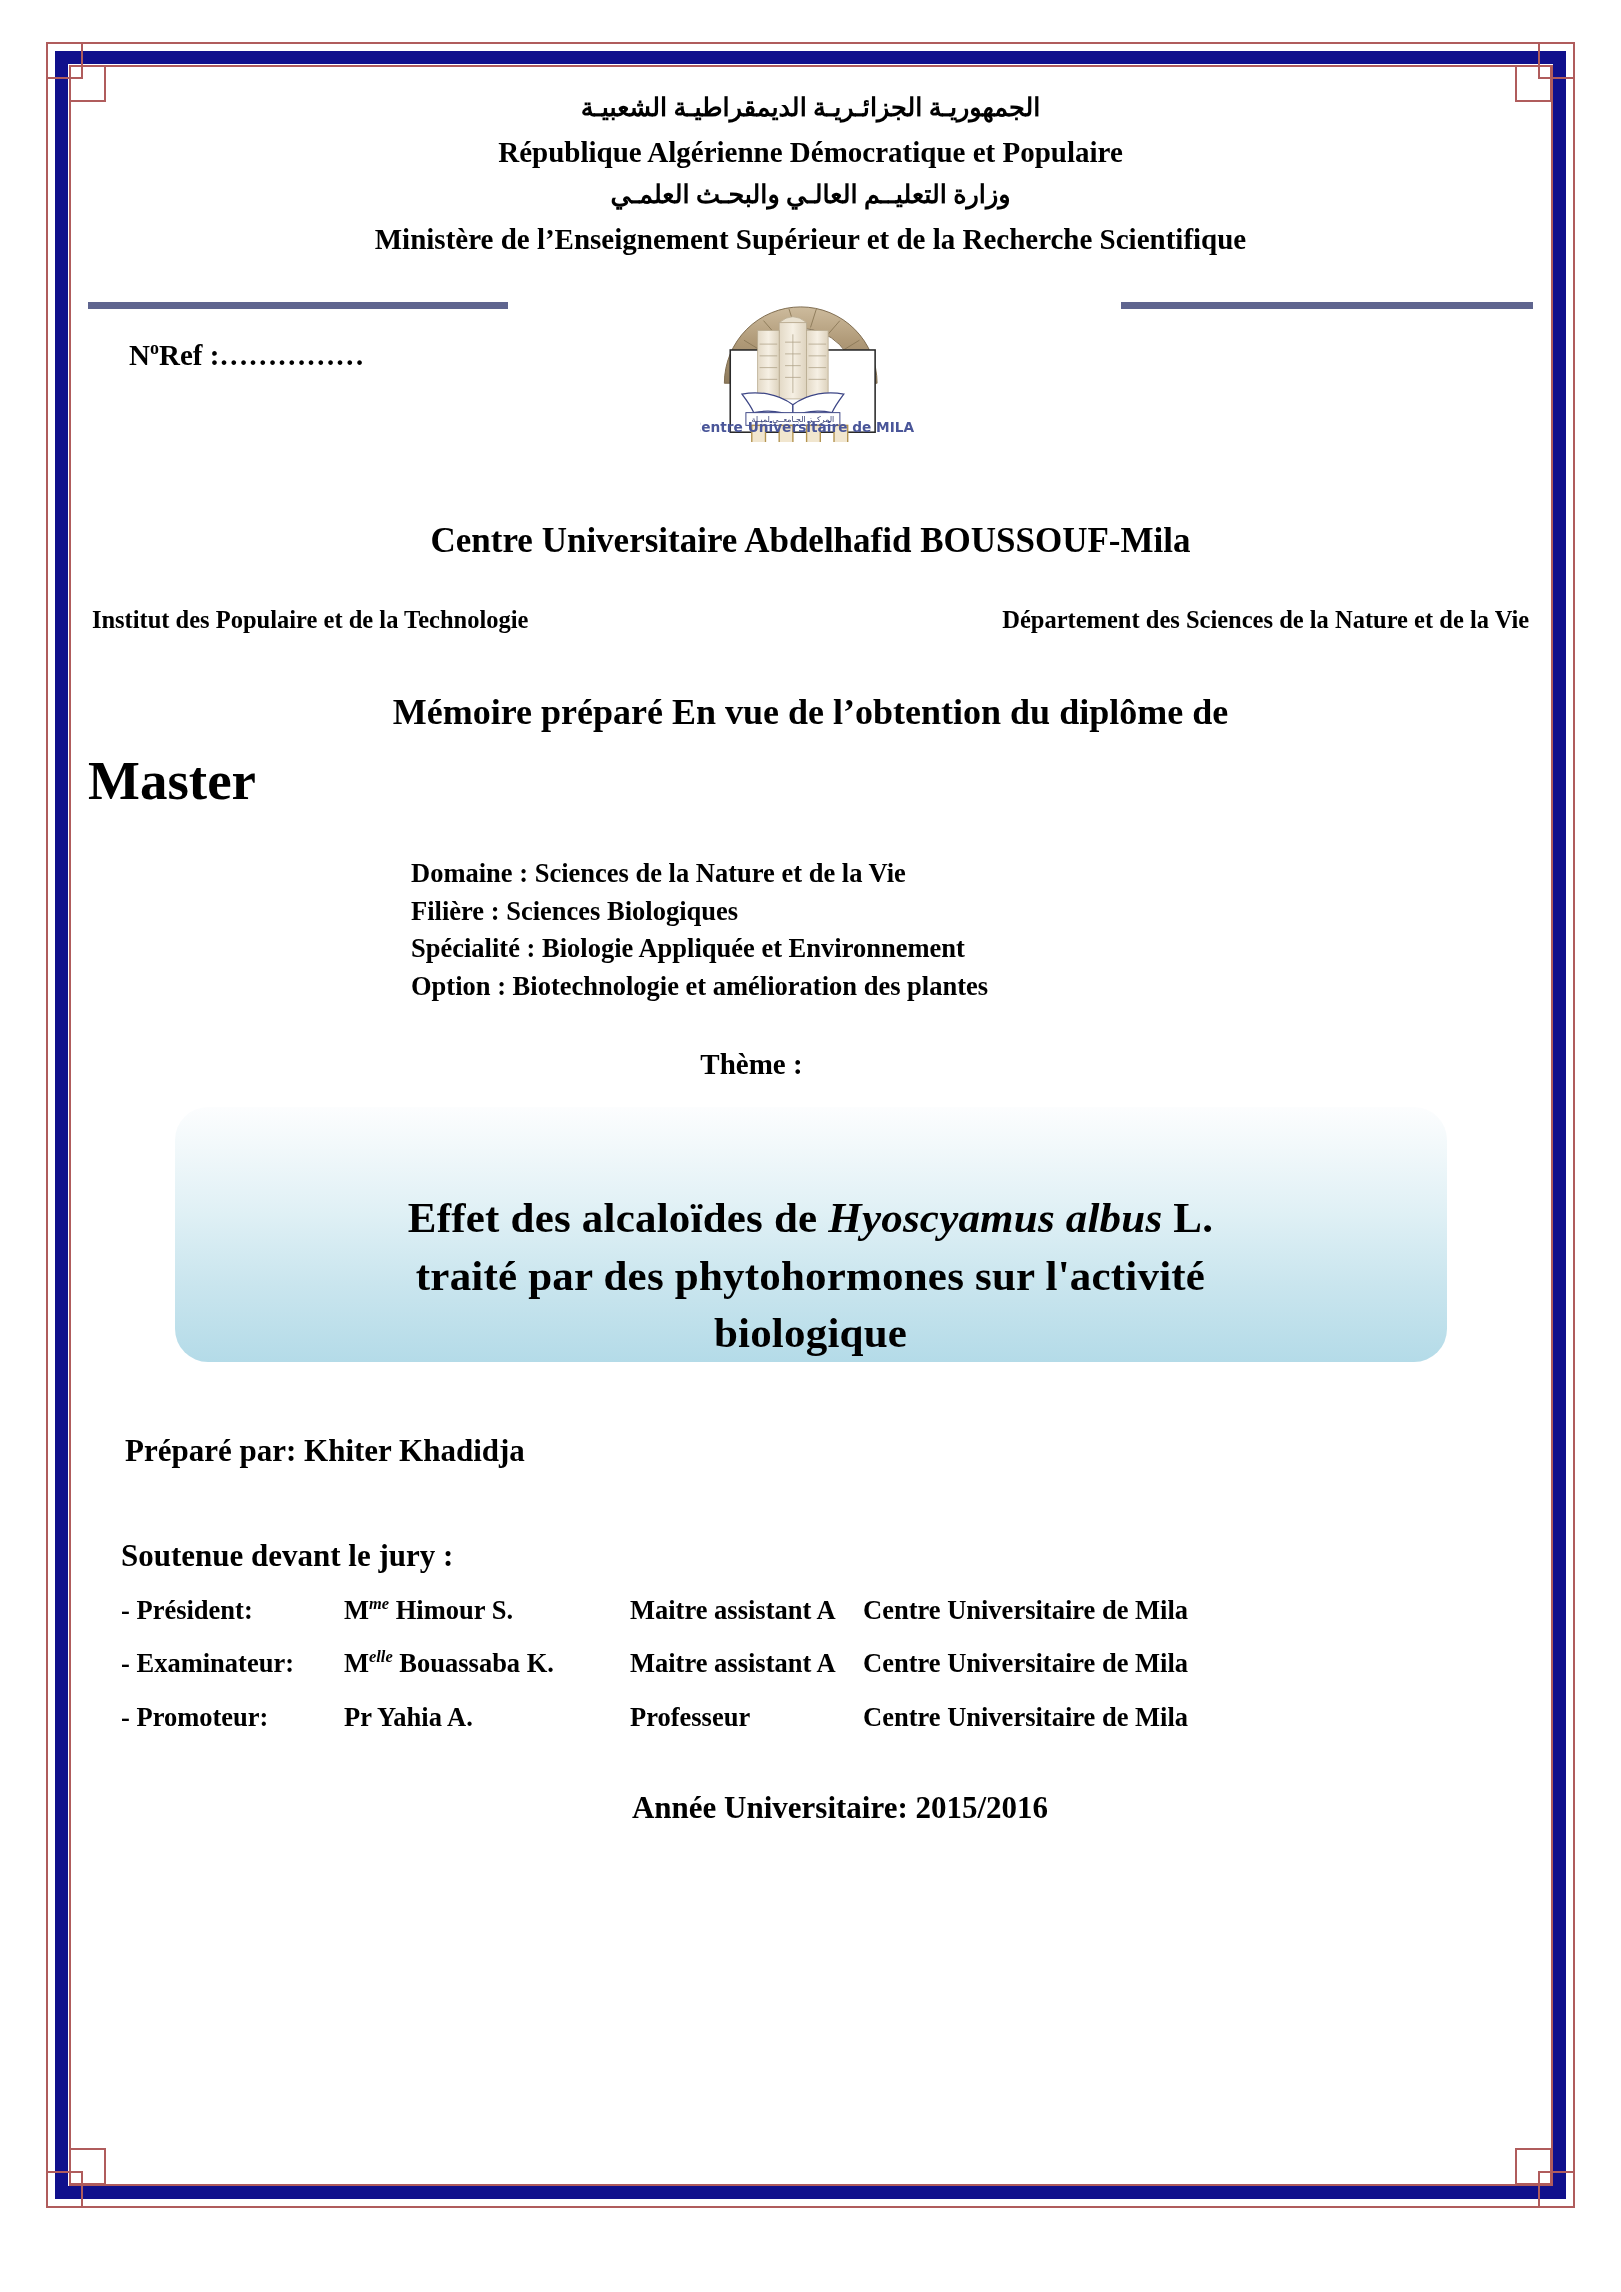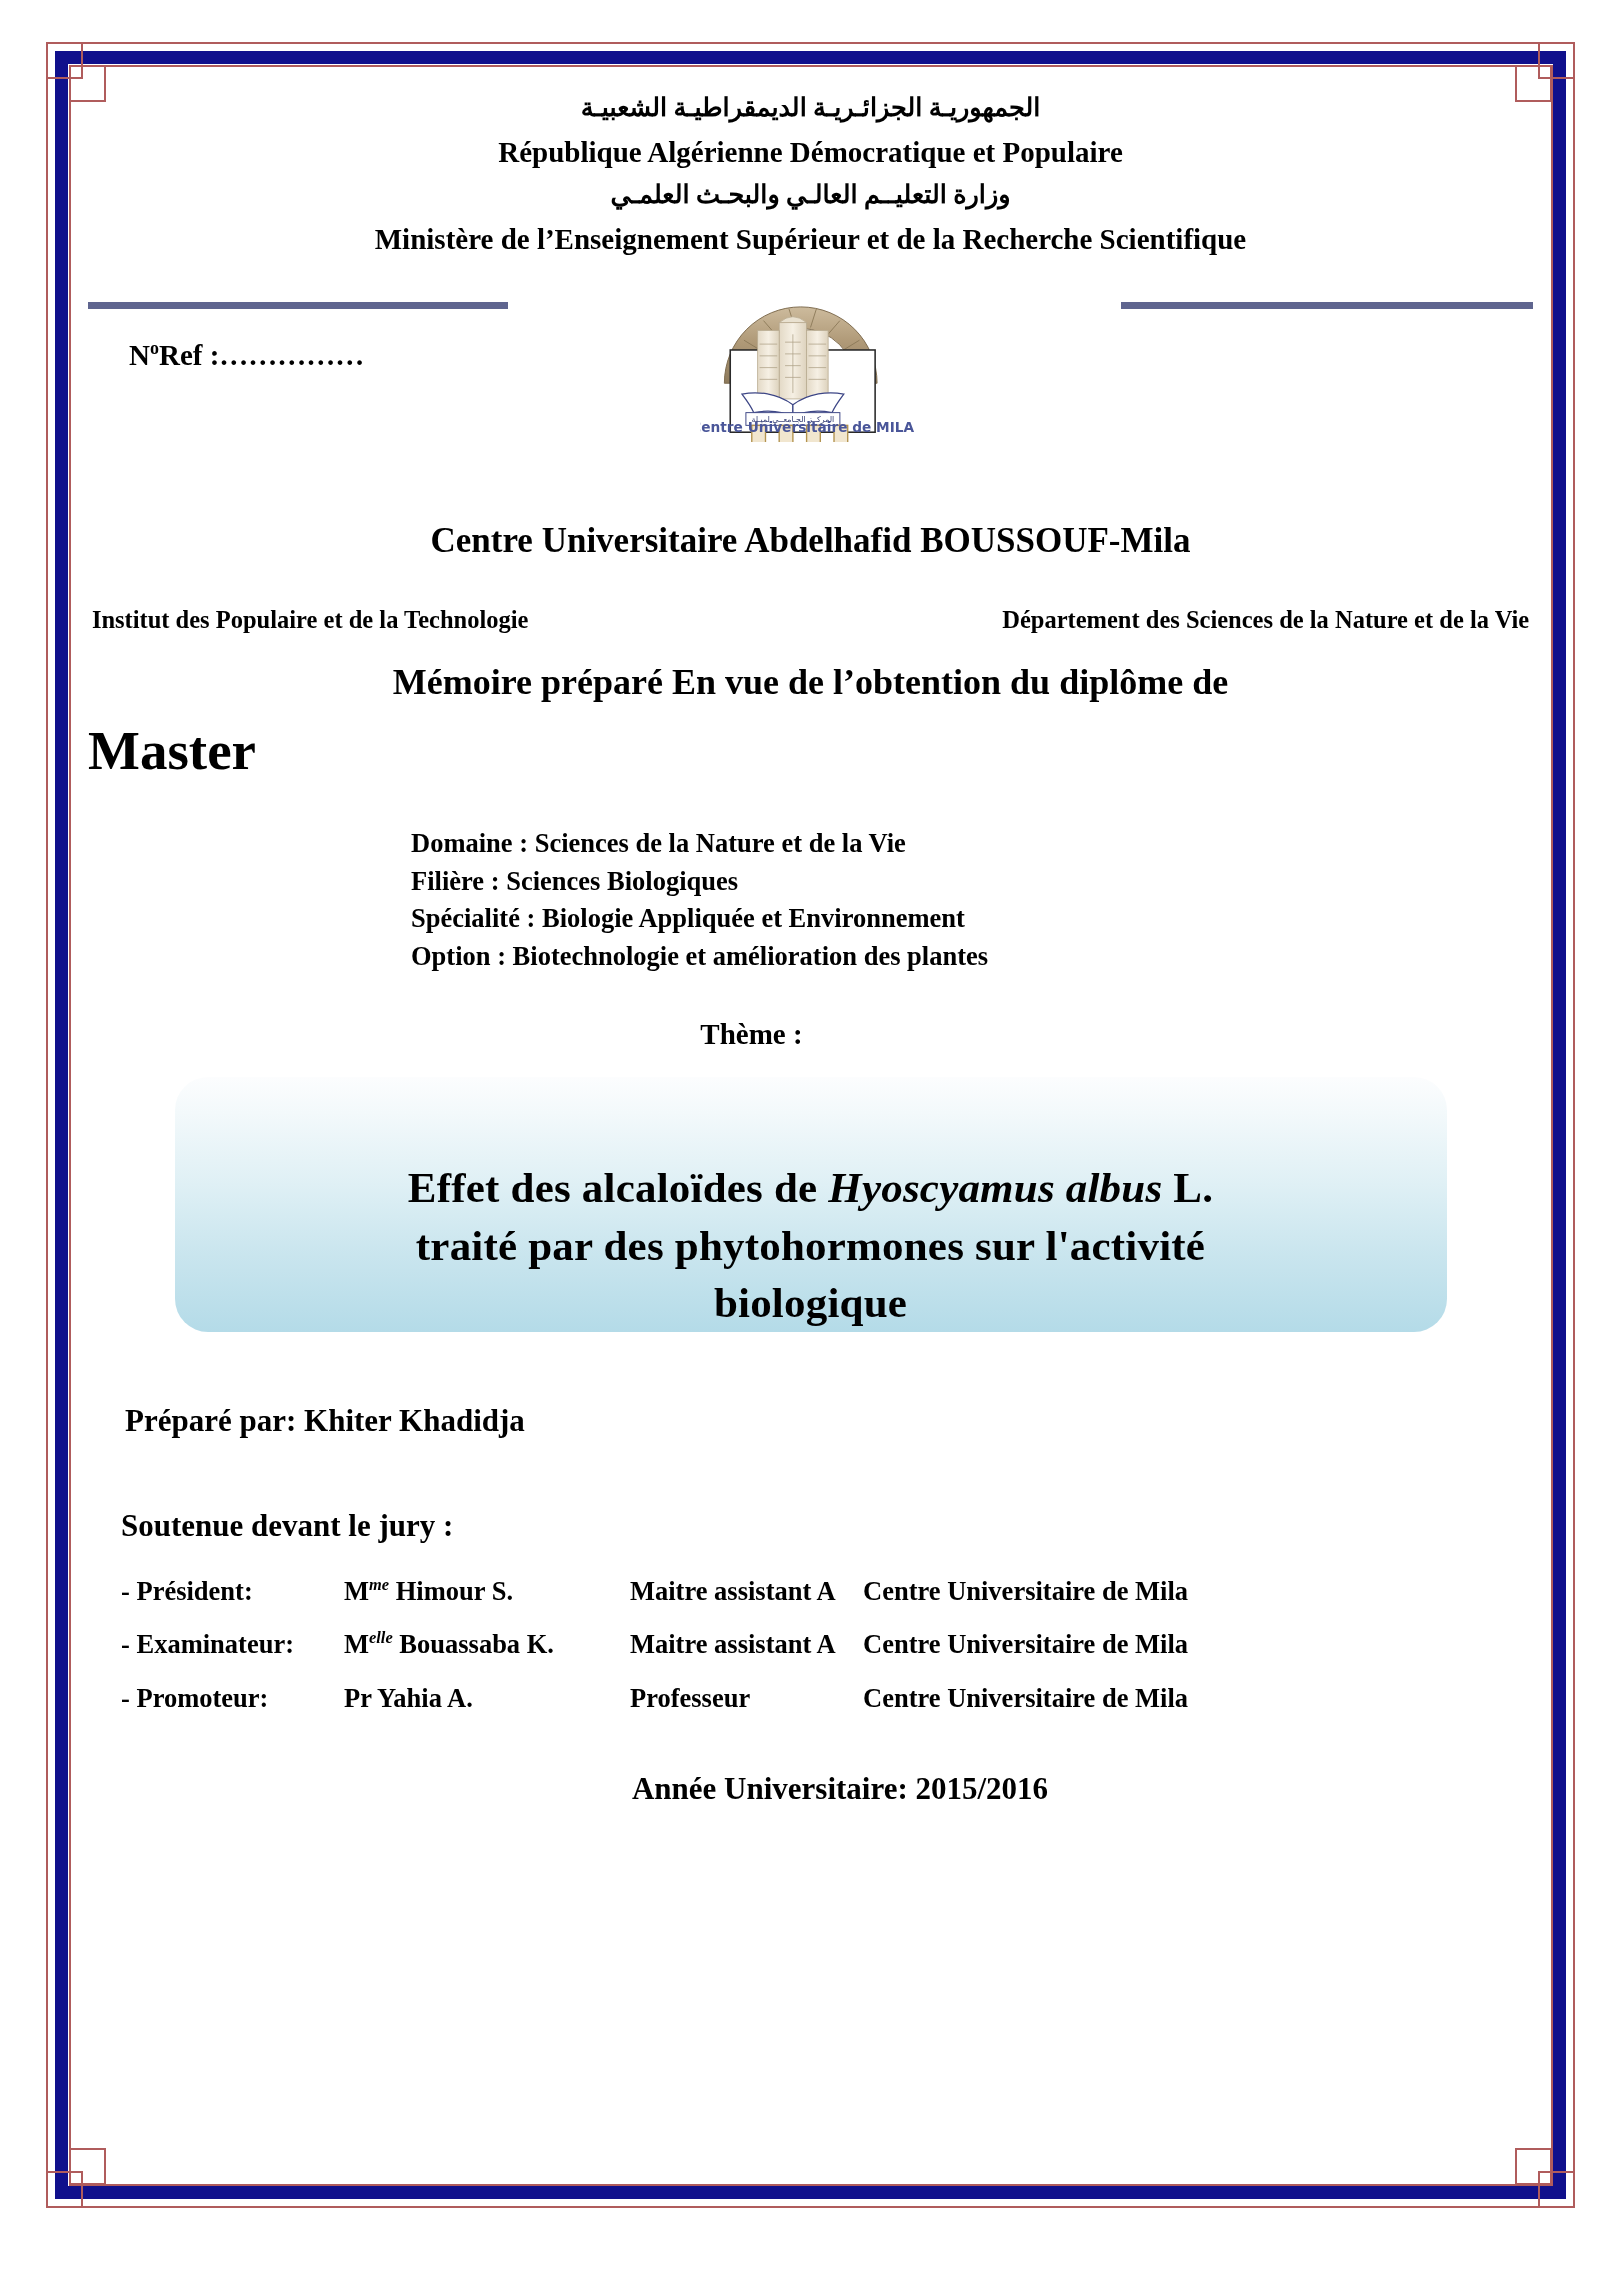--- a/index.html
+++ b/index.html
@@ -136,21 +136,21 @@
     font-size: 24.5px;
     font-weight: bold;
     margin-top: 45px;
     padding: 0 3.9px;
   }
 
   .memoire {
     text-align: center;
     font-size: 36px;
     font-weight: bold;
-    margin-top: 27px;
+    margin-top: 57px;
   }
   .master {
     text-align: left;
     font-size: 55px;
     font-weight: bold;
     margin-top: 15.7px;
   }
 
   
   .spec-block {
@@ -210,21 +210,21 @@
   }
 
   
   .jury-title {
     font-size: 31px;
     font-weight: bold;
     margin-top: 69px;
     padding-left: 33px;
   }
   .jury-table {
-    margin-top: 31px;
+    margin-top: 20px;
     padding-left: 33px;
     font-size: 26.5px;
     font-weight: bold;
   }
   .jury-row {
     display: flex;
     align-items: baseline;
     margin-bottom: 21.6px;
   }
   .jc-role  { width: 223px; flex: 0 0 223px; }

